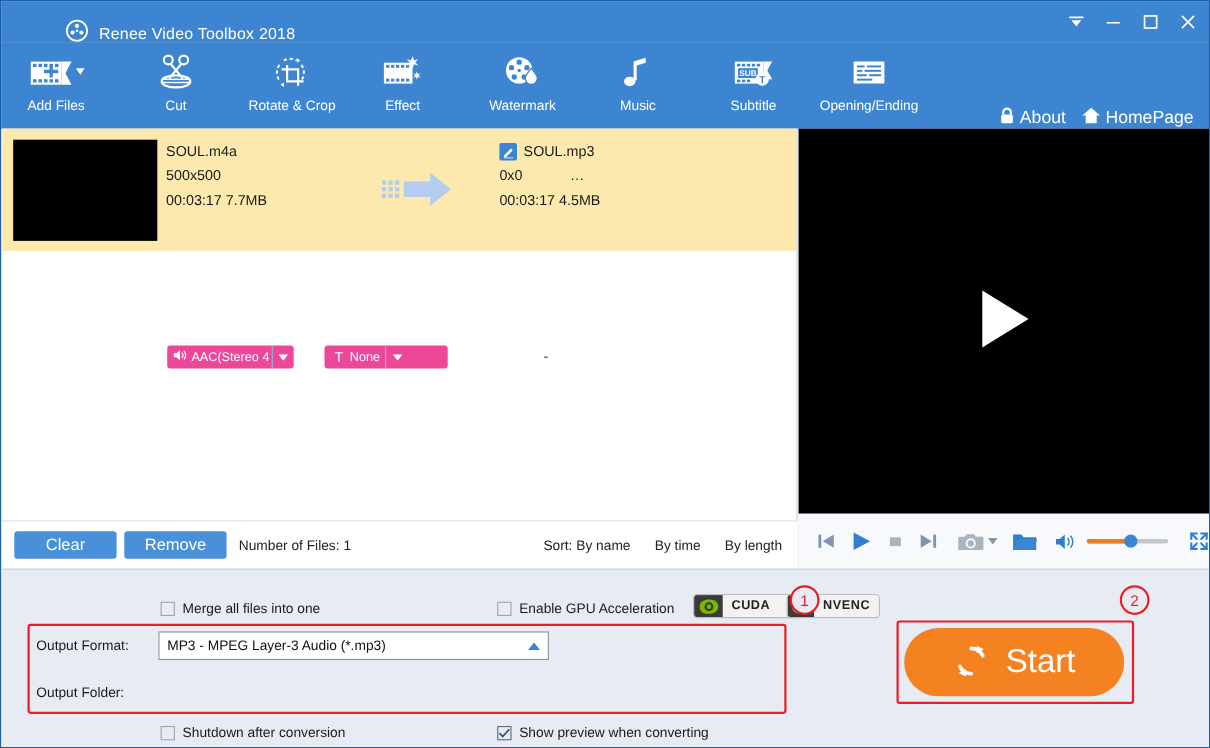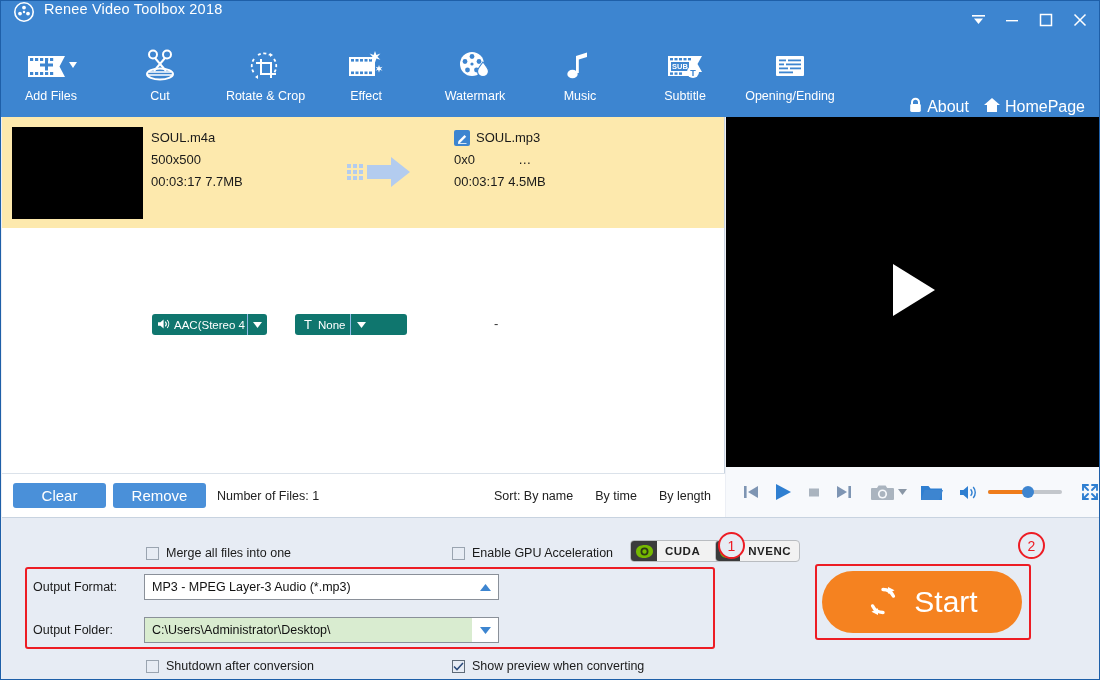--- a/index.html
+++ b/index.html
@@ -14,21 +14,21 @@
     width: 1100px; height: 680px;
     border: 1px solid #1e5fa8;
     background: #eceff5;
     overflow: hidden;
   }
 
   
   .titlebar {
     position: absolute; left: 0; top: 0; width: 1100px; height: 38px;
     background: #3d85d0;
-    display: flex; align-items: flex-start;
+    display: flex; align-items: flex-end; padding-left: 46px;
   }
   .title-logo { margin-left: 12px; width: 22px; height: 22px; display:block; }
   .title-text {
     color: #ffffff; font-size: 14.5px; margin-left: 9px; letter-spacing: .2px;
   }
   .win-btns { position: absolute; right: 0; top: 0; height: 38px; display: flex; align-items: center; }
   .win-btn {
     width: 34px; height: 30px; display: flex; align-items: center; justify-content: center;
     cursor: pointer;
   }
@@ -68,21 +68,21 @@
   .info-line { font-size: 13px; color: #1a1a1a; line-height: 22px; white-space: nowrap; }
   .arrow-wrap { position: absolute; left: 345px; top: 35px; }
   .dst-info { position: absolute; left: 452px; top: 10px; }
   .dst-title { display: flex; align-items: center; gap: 6px; }
   .edit-ico {
     width: 16px; height: 16px; background: #3d85d0; border-radius: 2px;
     display: flex; align-items: center; justify-content: center;
   }
   .pill {
     position: absolute; height: 21px; display: flex; align-items: stretch;
-    background: #0f766e; border-radius: 3px; color: #fff; cursor: pointer; overflow: hidden;
+    background: #ec4899; border-radius: 3px; color: #fff; cursor: pointer; overflow: hidden;
   }
   .pill-body {
     display: flex; align-items: center; gap: 4px; padding: 0 5px;
     font-size: 11.5px; white-space: nowrap; overflow: hidden;
   }
   .pill-arrow {
     width: 21px; border-left: 1px solid #8ebae6; display: flex; align-items: center; justify-content: center;
   }
   .pill-audio { left: 150px; top: 197px; width: 115px; }
   .pill-sub   { left: 293px; top: 197px; width: 112px; }
@@ -574,28 +574,20 @@
     <div class="combo" style="left:142px; top:56px; width:355px">
       <span class="combo-val">MP3 - MPEG Layer-3 Audio (*.mp3)</span>
       <span class="combo-arrow">
         <svg width="11" height="7" viewBox="0 0 11 7">
             <path d="M0 7 L11 7 L5.5 0 Z" fill="#3d85d0"></path>
           </svg>
       </span>
     </div>
 
     <span class="lbl-field" style="left:31px; top:105px">Output Folder:</span>
-    <div class="combo combo-green" style="left:142px; top:99px; width:355px">
-      <span class="combo-val">C:\Users\Administrator\Desktop\</span>
-      <span class="combo-arrow">
-        <svg width="11" height="7" viewBox="0 0 11 7">
-            <path d="M0 0 L11 0 L5.5 7 Z" fill="#3d85d0"></path>
-          </svg>
-      </span>
-    </div>
 
     <div class="chk-row" style="left:144px; top:141px">
       <span class="chk"></span>
       <span>Shutdown after conversion</span>
     </div>
 
     <div class="chk-row" style="left:450px; top:141px">
       <span class="chk on">
         <svg width="11" height="9" viewBox="0 0 11 9">
             <path d="M1 4.5 L4 7.6 L10 1" fill="none" stroke="#2b4a7a" stroke-width="1.5"></path>

